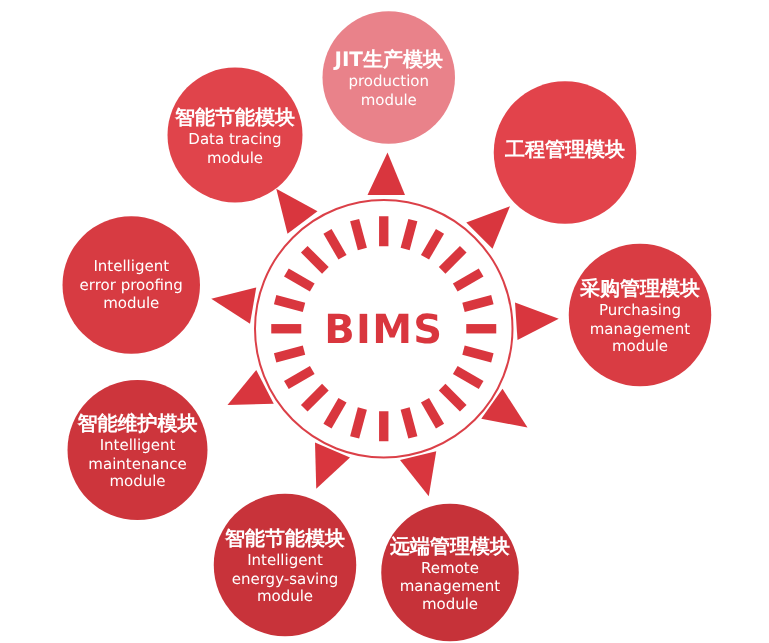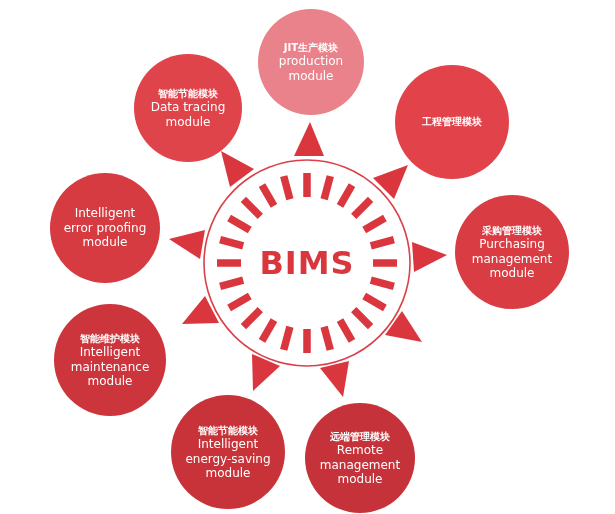--- a/index.html
+++ b/index.html
@@ -33,21 +33,21 @@
     border-radius: 50%;
     color: #ffffff;
     display: flex;
     flex-direction: column;
     align-items: center;
     justify-content: center;
     text-align: center;
   }
   .node .zh {
     font-weight: bold;
-    font-size: 10px;
+    font-size: 16px;
     line-height: 1.35;
     white-space: nowrap;
   }
   .node .en {
     font-size: 12px;
     line-height: 1.2;
     max-width: 90px;
   }
   .n1 { left: 258px; top: 9px;   width: 106px; height: 106px; }
   .n2 { left: 395px; top: 65px;  width: 114px; height: 114px; }
@@ -106,21 +106,21 @@
     <polygon class="accent-fill" points="221,151 254,169 230,187" fill="#d9363e"></polygon>
   </svg>
 
   <div class="bims-label accent-text" style="color: rgb(217, 54, 62);">BIMS</div>
 
   <div class="node n1" style="background: rgb(233, 130, 138);">
     <span class="zh">JIT生产模块</span>
     <span class="en">production module</span>
   </div>
 
-  <div class="node n2" style="background: rgb(226, 67, 75);">
+  <div class="node n2" style="background: rgb(226, 67, 75); font-family: Liberation Mono, monospace;">
     <span class="zh">工程管理模块</span>
   </div>
 
   <div class="node n3" style="background: rgb(217, 60, 67);">
     <span class="zh">采购管理模块</span>
     <span class="en">Purchasing management module</span>
   </div>
 
 
   <div class="node n5" style="background: rgb(198, 50, 57);">

